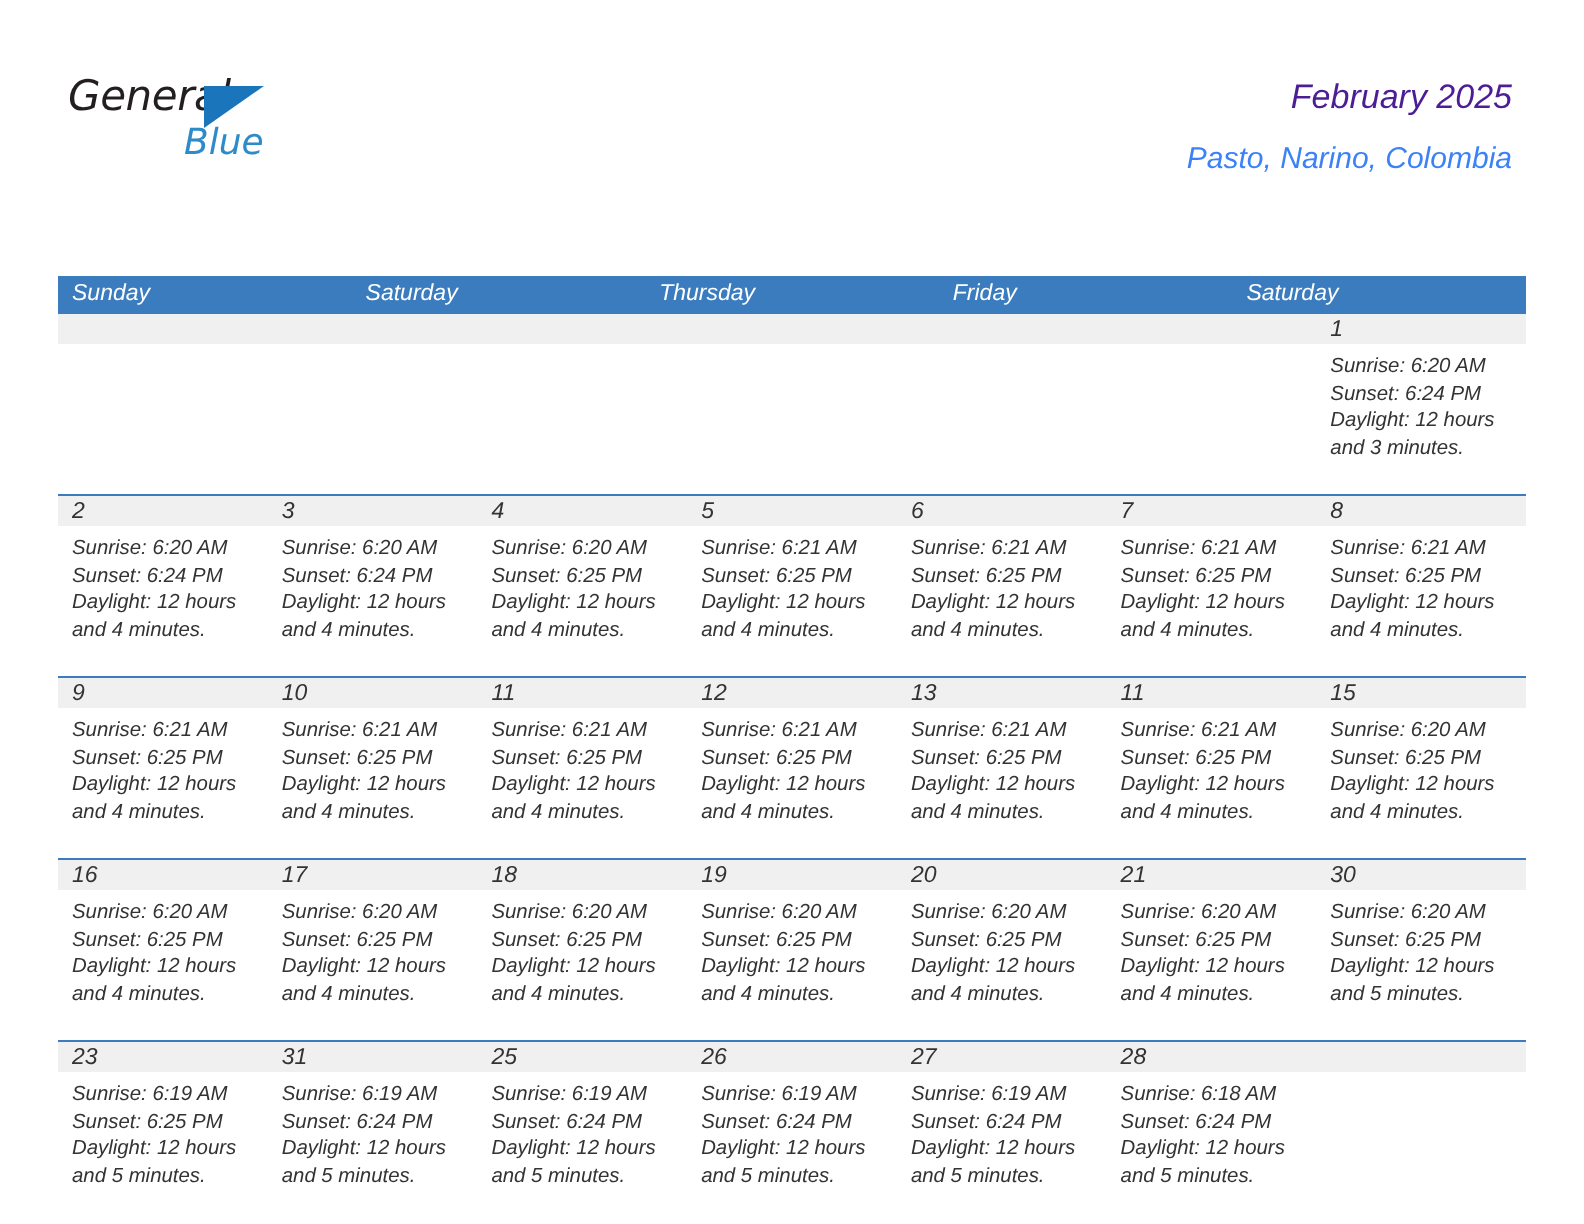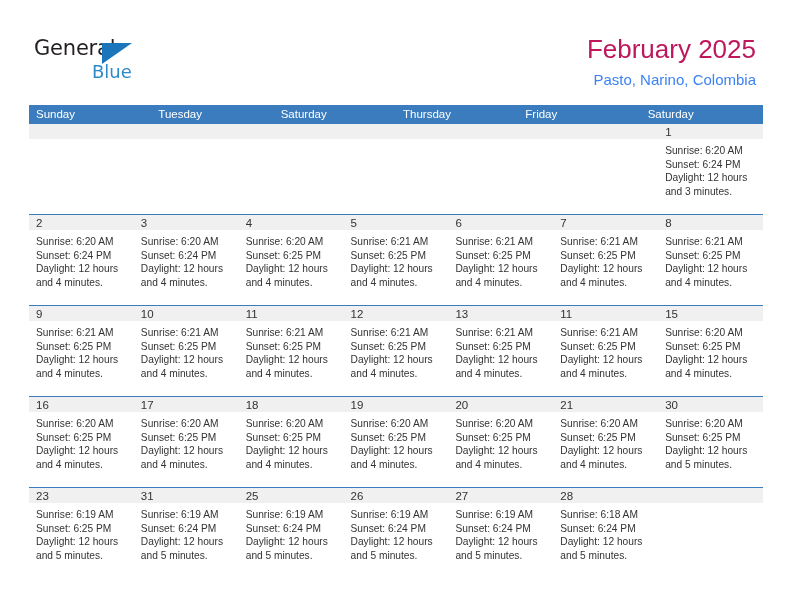--- a/index.html
+++ b/index.html
@@ -12,20 +12,21 @@
     height: 612px;
     font-family: "Liberation Sans", sans-serif;
     color: #333333;
     overflow: hidden;
   }
   .page {
     position: relative;
     width: 700px;
     height: 612px;
     box-sizing: border-box;
+    font-style: italic;
   }
 
   
   .header {
     position: absolute;
     left: 0;
     top: 0;
     width: 792px;
     height: 104px;
   }
@@ -66,22 +67,22 @@
     line-height: 24px;
   }
 
   .title-block {
     position: absolute;
     right: 36px;
     top: 33px;
     text-align: right;
   }
   .cal-title {
-    font-size: 26px;
-    color: #be185d;
+    font-size: 17px;
+    color: #4c1d95;
     line-height: 32px;
     white-space: nowrap;
   }
   .cal-subtitle {
     font-size: 15px;
     color: #3b82f6;
     line-height: 22px;
     margin-top: 4px;
     white-space: nowrap;
   }
@@ -90,20 +91,21 @@
   .calendar {
     position: absolute;
     left: 29px;
     top: 105px;
     width: 734px;
   }
   .dow-row {
     display: flex;
     background: #3a7cbe;
     height: 19px;
+    margin-top: 33px;
   }
   .dow {
     flex: 1 1 0;
     color: #ffffff;
     font-size: 11.5px;
     line-height: 19px;
     padding-left: 7px;
     box-sizing: border-box;
     white-space: nowrap;
   }
@@ -165,21 +167,20 @@
       <div class="cal-title">February 2025</div>
       <div class="cal-subtitle">Pasto, Narino, Colombia</div>
     </div>
 
   </div>
 
   <div class="calendar">
 
     <div class="dow-row">
       <div class="dow">Sunday</div>
-      <div class="dow">Tuesday</div>
       <div class="dow">Saturday</div>
       <div class="dow">Thursday</div>
       <div class="dow">Friday</div>
       <div class="dow">Saturday</div>
     </div>
 
     <div id="weeks-container">
         <div class="week">
           <div class="cell empty">
             <div class="cell-head"></div>

